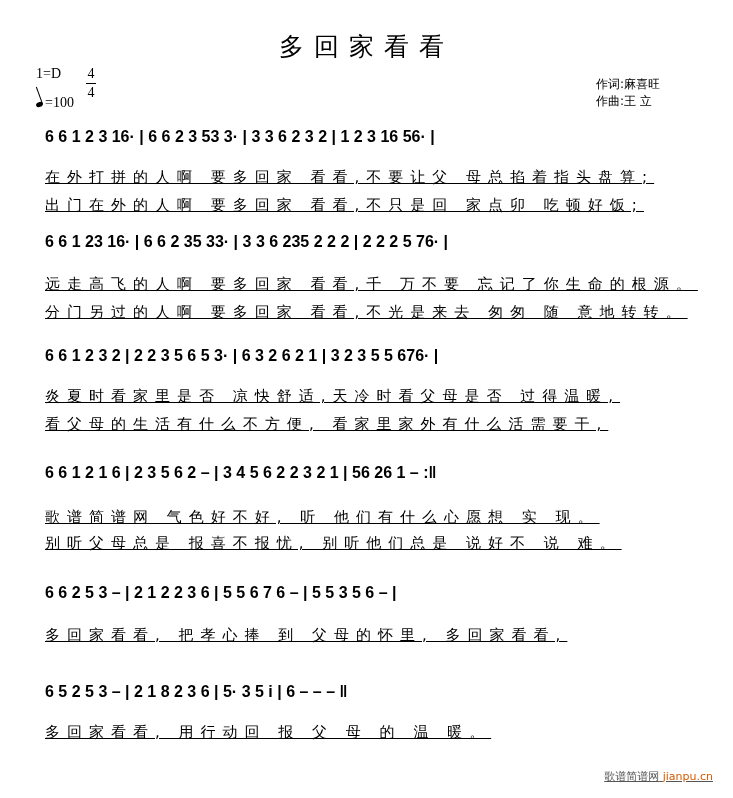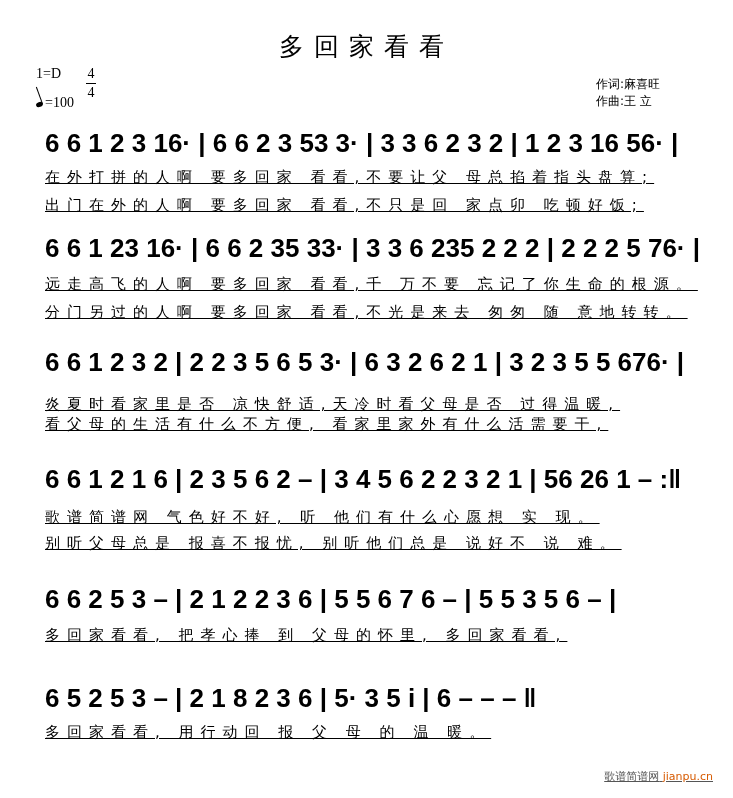--- a/index.html
+++ b/index.html
@@ -6,21 +6,21 @@
   body{width:733px;height:798px;position:relative;overflow:hidden;font-family:"DejaVu Sans",sans-serif;color:#000;}
   .title{position:absolute;left:0;width:733px;top:30px;text-align:center;font-family:"DejaVu Serif",serif;font-size:25px;letter-spacing:10px;}
   .key{position:absolute;left:36px;top:66px;font-family:"Liberation Serif",serif;font-size:14px;}
   .ts{position:absolute;left:86px;top:66px;font-family:"Liberation Serif",serif;font-size:14px;text-align:center;width:10px;line-height:16px;}
   .ts .bar{border-top:1px solid #000;width:10px;margin:1px 0;}
   .tempo{position:absolute;left:36px;top:95px;font-family:"Liberation Serif",serif;font-size:14px;}
   .tempo .note{display:inline-block;width:7px;height:5px;background:#000;border-radius:50%;transform:rotate(-20deg);margin-right:2px;position:relative;}
   .tempo .note:after{content:"";position:absolute;right:0;bottom:2px;width:1px;height:18px;background:#000;}
   .credits{position:absolute;left:596px;top:76px;font-size:12px;line-height:17px;}
   .sys{position:absolute;left:0;width:733px;}
-  .notes{position:absolute;left:45px;top:0;height:30px;font-family:"Liberation Sans",sans-serif;font-weight:bold;font-size:26px;white-space:nowrap;}
+  .notes{position:absolute;left:45px;top:0;height:30px;font-family:"Liberation Sans",sans-serif;font-weight:bold;font-size:16px;white-space:nowrap;}
   .lyric{position:absolute;left:45px;font-size:15px;letter-spacing:7px;white-space:nowrap;text-decoration:underline;}
   .wm{position:absolute;right:20px;bottom:14px;font-size:11px;color:#555;text-decoration:underline;}
   .wm span{color:#d75a00;}
 </style>
 </head>
 <body>
 
 <div class="title">多回家看看</div>
 <div class="key">1=D</div>
 <div class="ts">
@@ -39,21 +39,21 @@
   <div class="lyric" style="top:40px">在外打拼的人啊 要多回家 看看,不要让父  母总掐着指头盘算;</div>
   <div class="lyric" style="top:68px">出门在外的人啊 要多回家 看看,不只是回  家点卯  吃顿好饭;</div>
 </div>
 <div class="sys" style="top:233px">
   <div class="notes">6 6  1 23  16· | 6 6  2 35  33· | 3 3  6 235  2 2 2 | 2 2  2 5  76· |</div>
   <div class="lyric" style="top:42px">远走高飞的人啊 要多回家 看看,千  万不要 忘记了你生命的根源。</div>
   <div class="lyric" style="top:70px">分门另过的人啊 要多回家 看看,不光是来去 匆匆  随  意地转转。</div>
 </div>
 <div class="sys" style="top:347px">
   <div class="notes">6 6  1  2 3  2 | 2 2 3  5 6  5 3· | 6 3  2  6 2  1 | 3 2 3  5 5  676· |</div>
-  <div class="lyric" style="top:48px">炎夏时看家里是否  凉快舒适,天冷时看父母是否  过得温暖,</div>
+  <div class="lyric" style="top:40px">炎夏时看家里是否  凉快舒适,天冷时看父母是否  过得温暖,</div>
   <div class="lyric" style="top:68px">看父母的生活有什么不方便,  看家里家外有什么活需要干,</div>
 </div>
 <div class="sys" style="top:464px">
   <div class="notes">6 6  1 2  1  6 | 2 3  5 6  2 – | 3 4  5 6  2 2 3  2 1 | 56  26  1 – :‖</div>
   <div class="lyric" style="top:44px">歌谱简谱网 气色好不好, 听  他们有什么心愿想 实 现。</div>
   <div class="lyric" style="top:70px">别听父母总是 报喜不报忧, 别听他们总是  说好不 说 难。</div>
 </div>
 <div class="sys" style="top:584px">
   <div class="notes">6 6  2 5  3 – | 2 1  2  2 3  6 | 5 5  6 7  6 – | 5 5  3 5  6 – |</div>
   <div class="lyric" style="top:42px">多回家看看,  把孝心捧  到  父母的怀里,   多回家看看,</div>

